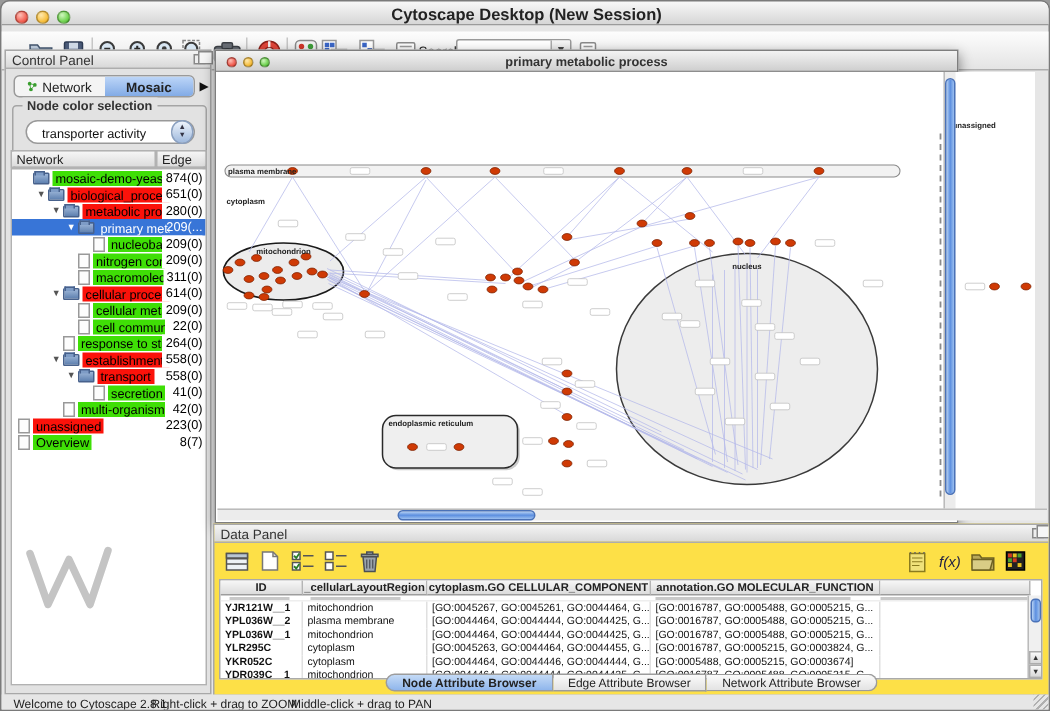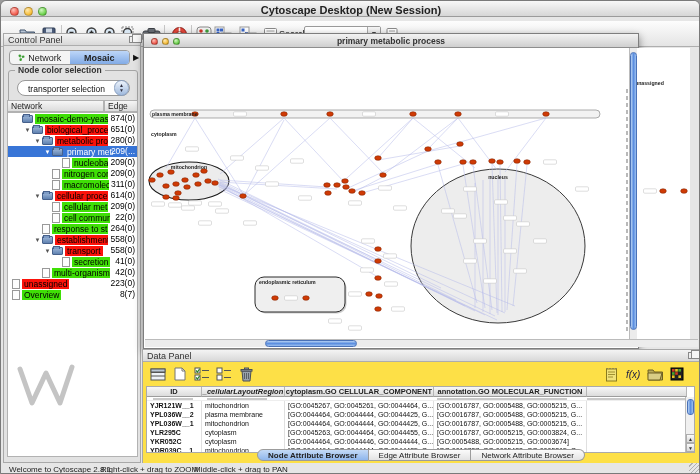--- a/index.html
+++ b/index.html
@@ -270,21 +270,21 @@
         <span>Network</span>
       </div>
       <div class="cp-tab active">
         <span>Mosaic</span>
       </div>
     </div>
     <span id="cp-tab-arrow">▶</span>
     <div id="color-group">
       <span class="legend">Node color selection</span>
       <div id="color-combo">
-        <span class="cc-text">transporter selection</span>
+        <span class="cc-text">transporter activity</span>
         <span class="cc-step">▲<br>▼</span>
       </div>
     </div>
     <div id="select-nodes-row">
       <span id="select-nodes-box">✓</span>
       <span id="select-nodes-label">Select nodes</span>
     </div>
     <div id="tree-header">
       <div class="th-cell" style="width:97px">Network</div>
       <div class="th-cell" style="width:34px">Edge</div>
@@ -627,21 +627,21 @@
             <rect x="2" y="5.2" width="2.6" height="2.6" fill="#4aa32d"></rect>
             <rect x="5.2" y="5.2" width="2.6" height="2.6" fill="#d23a20"></rect>
             <rect x="8.4" y="8.4" width="2.6" height="2.6" fill="#e8c21f"></rect>
             <rect x="2" y="8.4" width="2.6" height="2.6" fill="#e8c21f"></rect>
           </svg>
       </div>
     </div>
     <div id="dp-table">
       <div class="dhead" id="dp-head">
           <div class="hc" style="width: 55px;">ID</div>
-          <div class="hc" style="width: 83px; font-style: italic;">_cellularLayoutRegion</div>
+          <div class="hc" style="width: 83px;">_cellularLayoutRegion</div>
           <div class="hc" style="width: 149px;">cytoplasm.GO CELLULAR_COMPONENT</div>
           <div class="hc" style="width: 153px;">annotation.GO MOLECULAR_FUNCTION</div>
           <div class="hc" style="width: 100px;"></div>
         </div>
       <div id="dp-sliver">
         <div class="sliver-bar" style="left:6px;width:40px"></div>
         <div class="sliver-bar" style="left:60px;width:60px"></div>
         <div class="sliver-bar" style="left:290px;width:130px"></div>
         <div class="sliver-bar" style="left:440px;width:130px"></div>
       </div>

